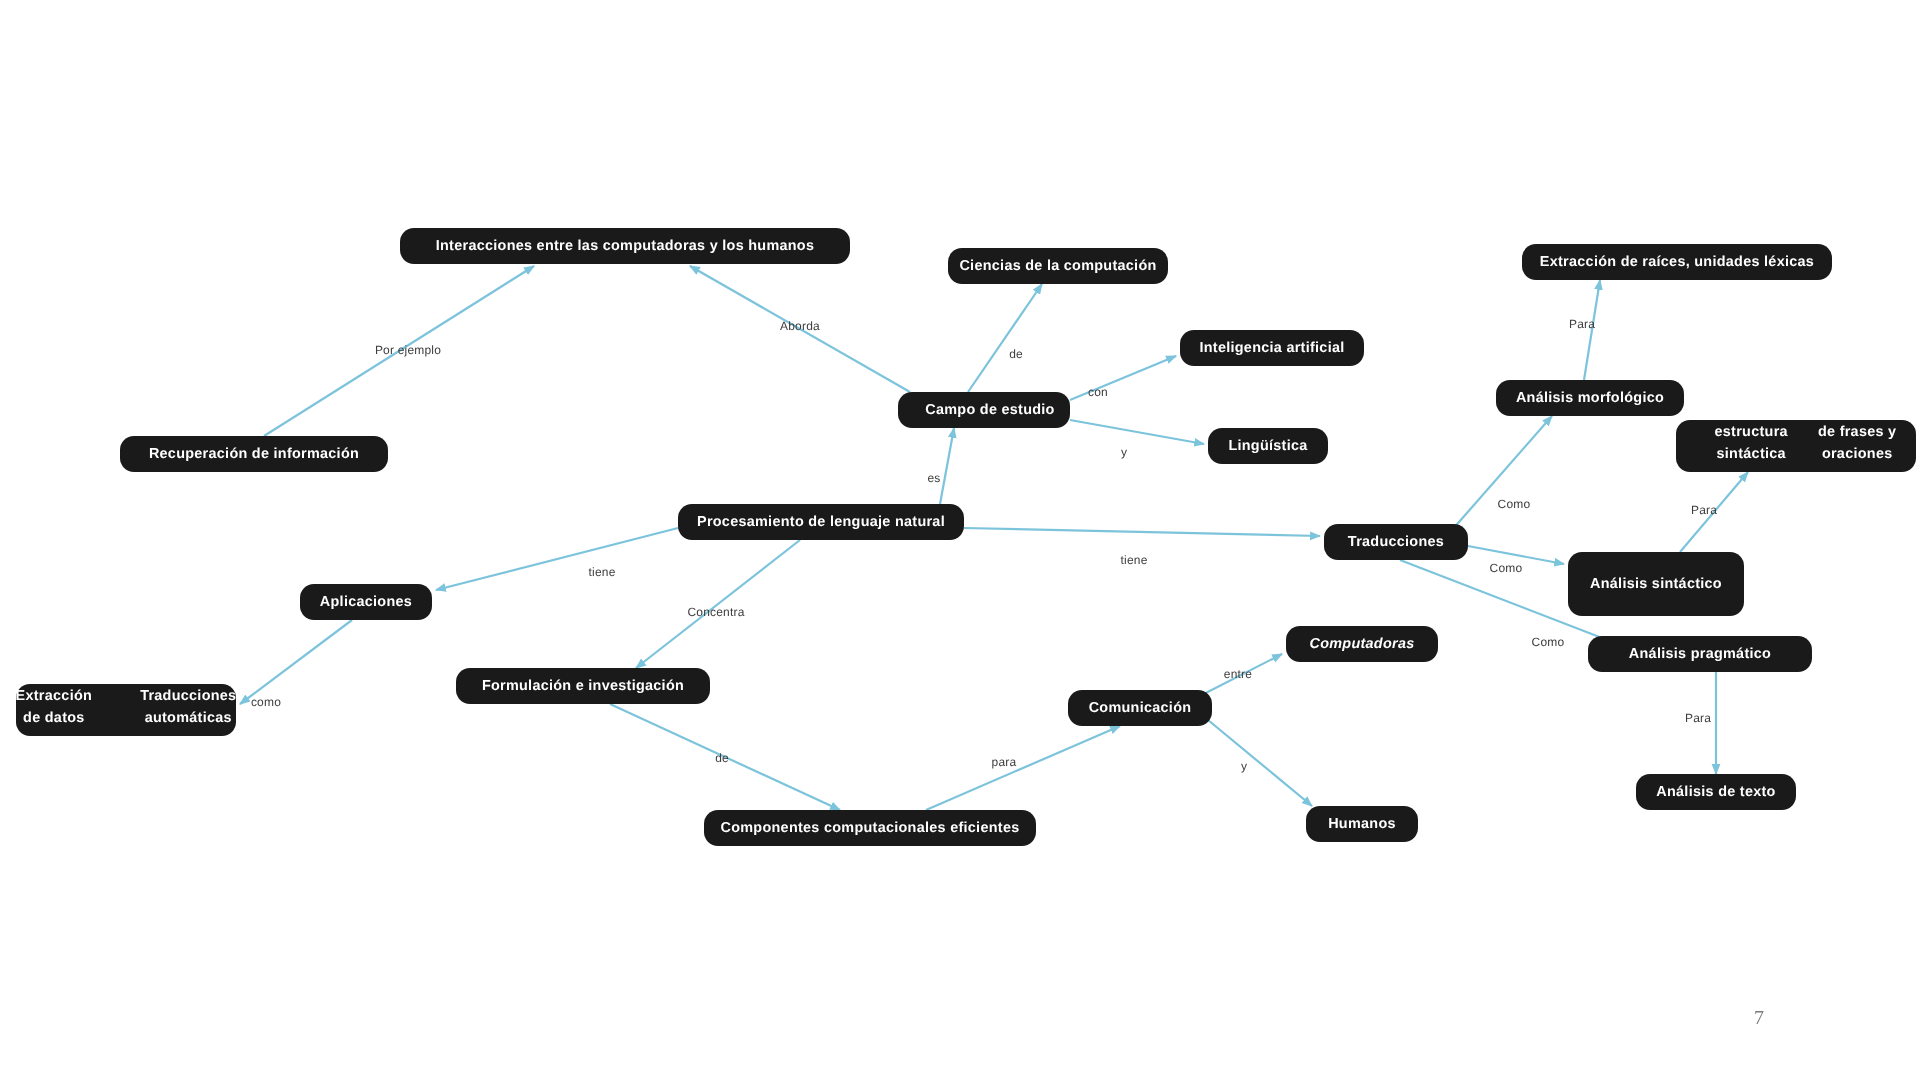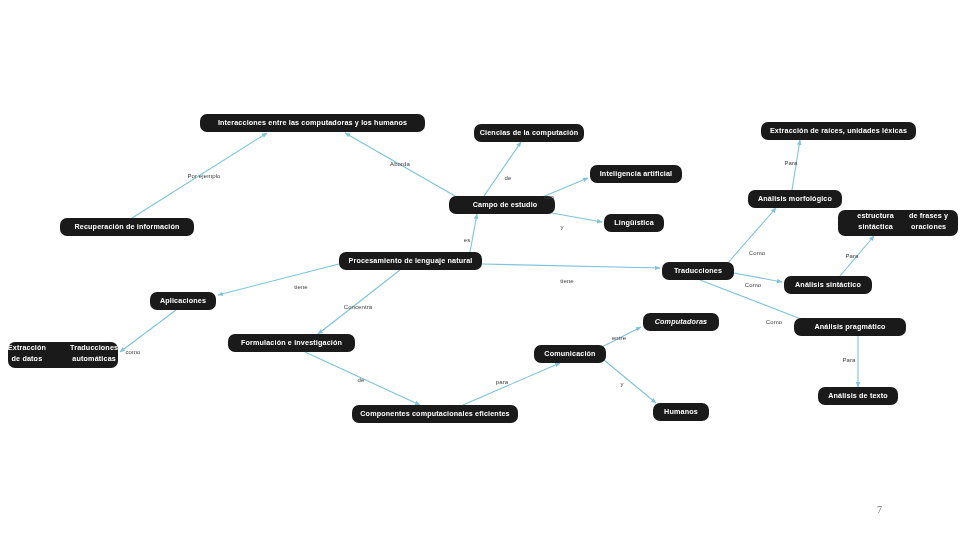--- a/index.html
+++ b/index.html
@@ -112,37 +112,37 @@
       </div>
       <div class="node" style="left: 590px; top: 165px; width: 92px; height: 18px;">
         <span>Inteligencia artificial</span>
       </div>
       <div class="node" style="left: 60px; top: 218px; width: 134px; height: 18px;">
         <span>Recuperación de información</span>
       </div>
       <div class="node" style="left: 748px; top: 190px; width: 94px; height: 18px;">
         <span>Análisis morfológico</span>
       </div>
-      <div class="node" style="left: 449px; top: 196px; width: 106px; height: 18px; padding-left: 13px;">
+      <div class="node" style="left: 449px; top: 196px; width: 86px; height: 18px; padding-left: 13px;">
         <span>Campo de estudio</span>
       </div>
       <div class="node multiline" style="left: 838px; top: 210px; width: 120px; height: 26px;">
         <span>Analizar estructura sintáctica</span>
         <span>de frases y oraciones</span>
       </div>
       <div class="node" style="left: 604px; top: 214px; width: 60px; height: 18px;">
         <span>Lingüística</span>
       </div>
       <div class="node" style="left: 339px; top: 252px; width: 143px; height: 18px;">
         <span>Procesamiento de lenguaje natural</span>
       </div>
       <div class="node" style="left: 662px; top: 262px; width: 72px; height: 18px;">
         <span>Traducciones</span>
       </div>
-      <div class="node" style="left: 784px; top: 276px; width: 88px; height: 18px;">
+      <div class="node" style="left: 784px; top: 276px; width: 88px; height: 32px;">
         <span>Análisis sintáctico</span>
       </div>
       <div class="node" style="left: 150px; top: 292px; width: 66px; height: 18px;">
         <span>Aplicaciones</span>
       </div>
       <div class="node" style="left: 643px; top: 313px; width: 76px; height: 18px; font-style: italic;">
         <span>Computadoras</span>
       </div>
       <div class="node" style="left: 794px; top: 318px; width: 112px; height: 18px;">
         <span>Análisis pragmático</span>

